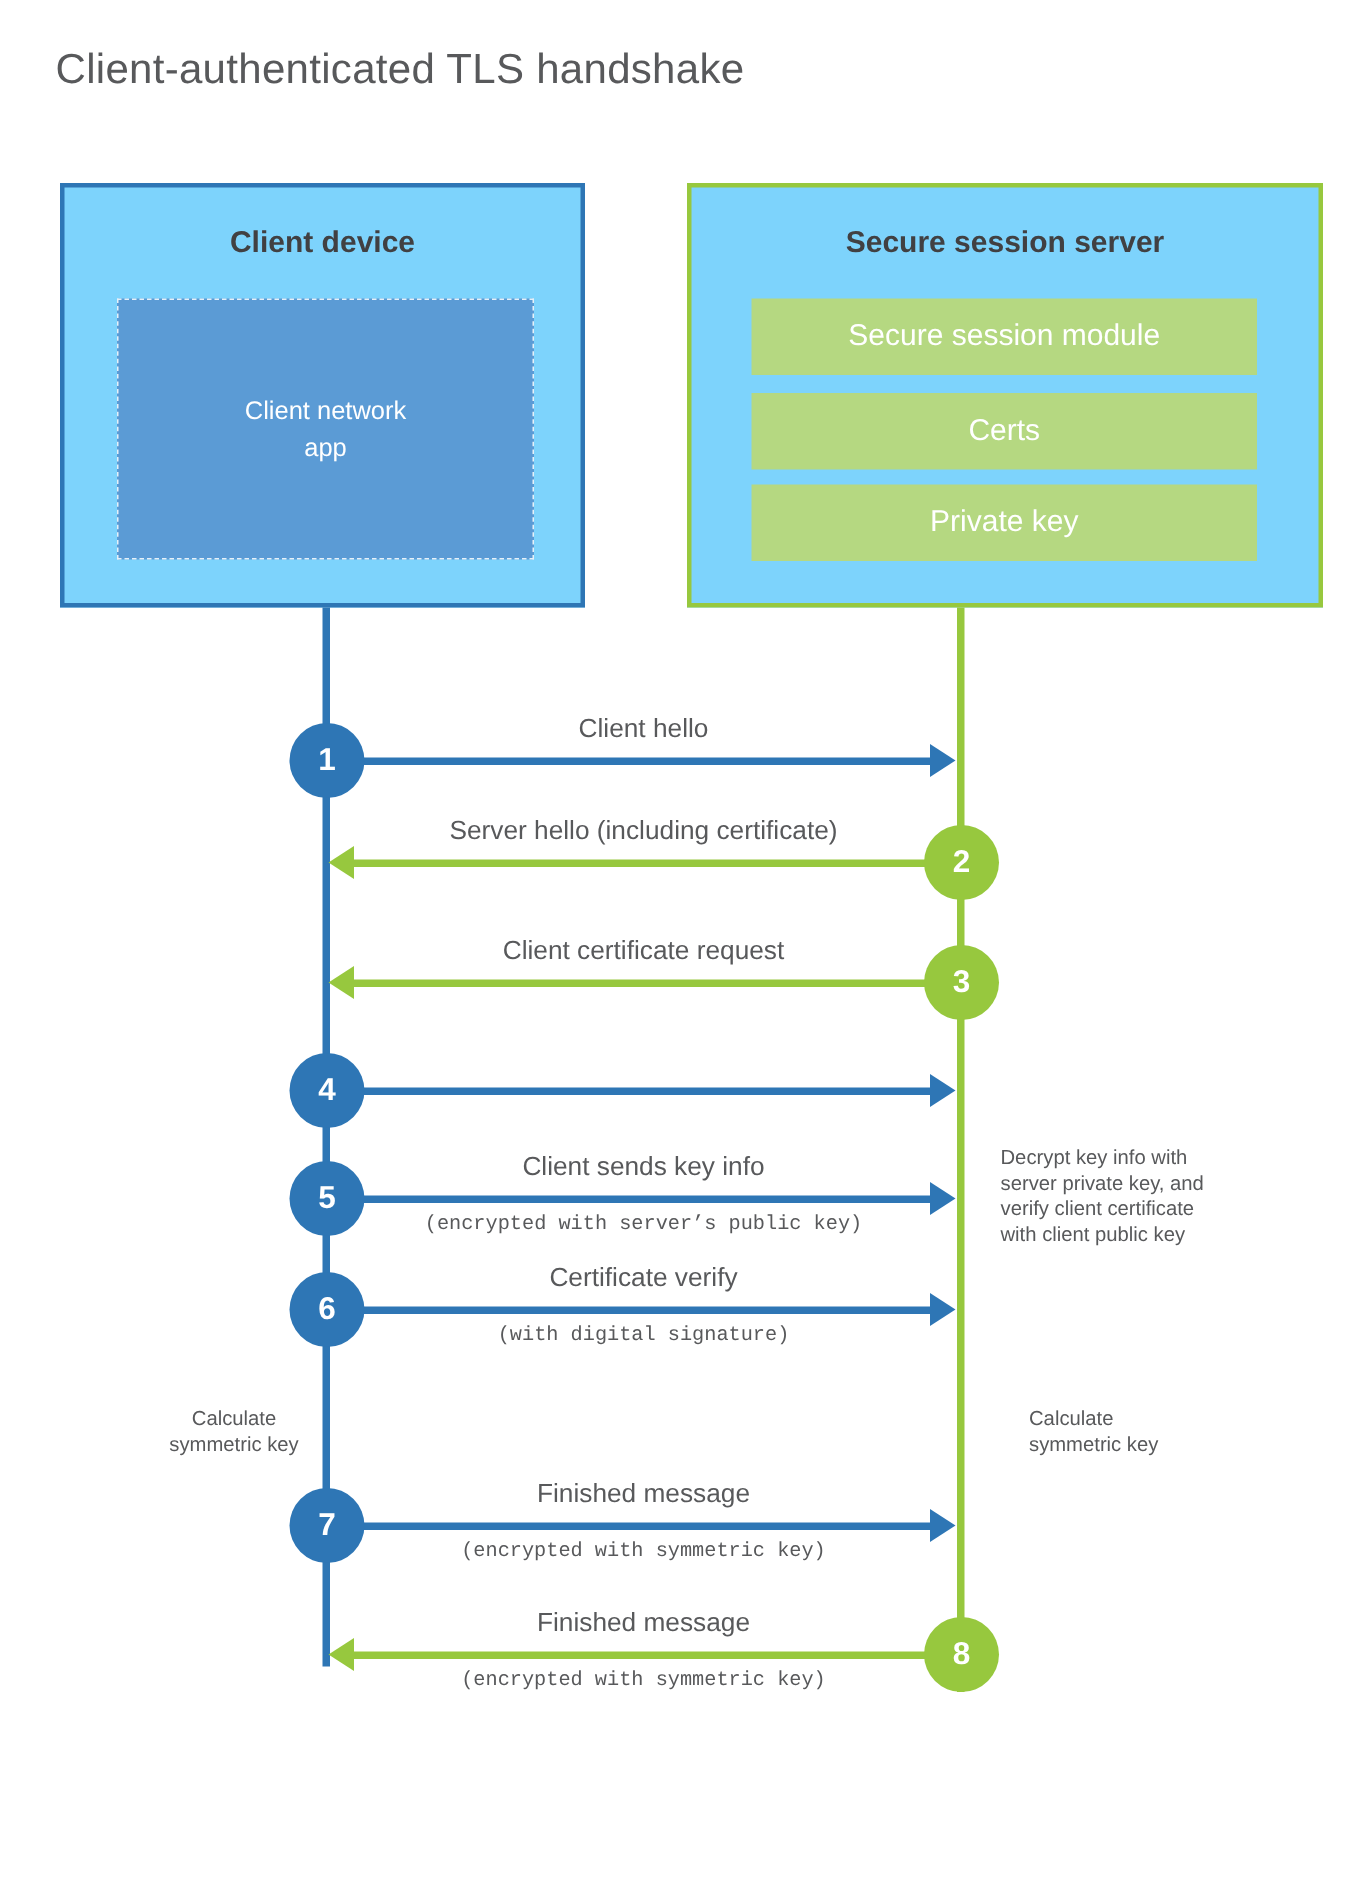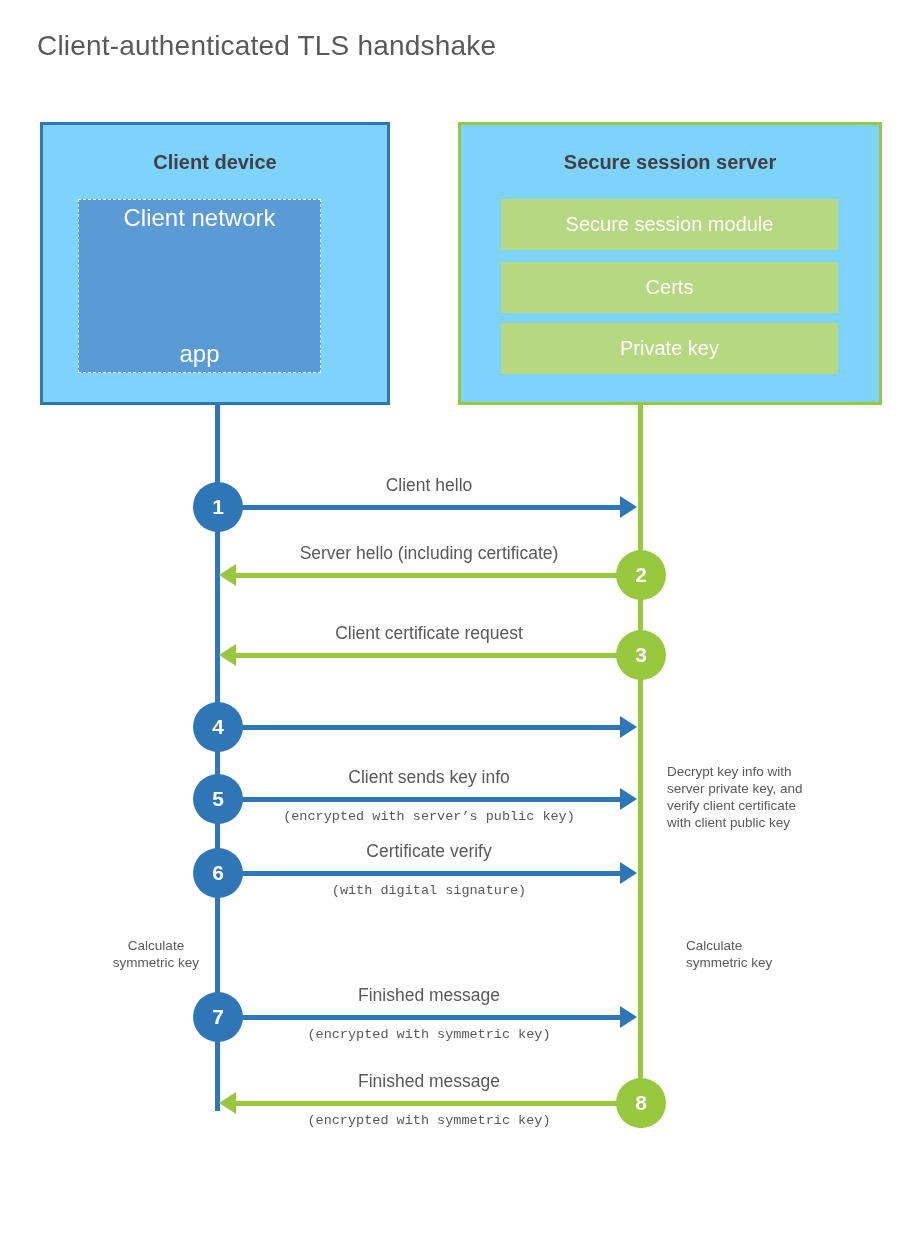--- a/index.html
+++ b/index.html
@@ -27,25 +27,25 @@
 
   
   .pbox{position:absolute;top:122px;height:283px;background:#7dd3fc;}
   .pbox.client{left:40px;width:350px;border:3px solid var(--blue);}
   .pbox.server{left:430px;width:424px;border:3px solid var(--green);margin-left:28px;}
   .pbox-title{
     margin-top:26px;text-align:center;
     font-size:20px;font-weight:700;color:var(--text_dark);
   }
   .app-box{
-    position:absolute;left:35px;top:74px;width:243px;height:174px;
+    position:absolute;left:35px;top:74px;width:278px;height:174px;
     background:var(--blue_fill);
     border:1px dashed rgba(255,255,255,0.85);
-    display:flex;flex-direction:column;align-items:center;justify-content:space-between;
-    color:#fff;font-size:24px;line-height:1.5;text-align:center;
+    display:flex;flex-direction:column;align-items:center;justify-content:center;
+    color:#fff;font-size:17px;line-height:1.5;text-align:center;
   }
   .module-bar{
     position:absolute;left:40px;width:337px;height:51px;
     background:var(--green_fill);
     display:flex;align-items:center;justify-content:center;
     color:#fff;font-size:20px;
   }
 
   
   .lifeline{position:absolute;top:405px;width:5px;}

